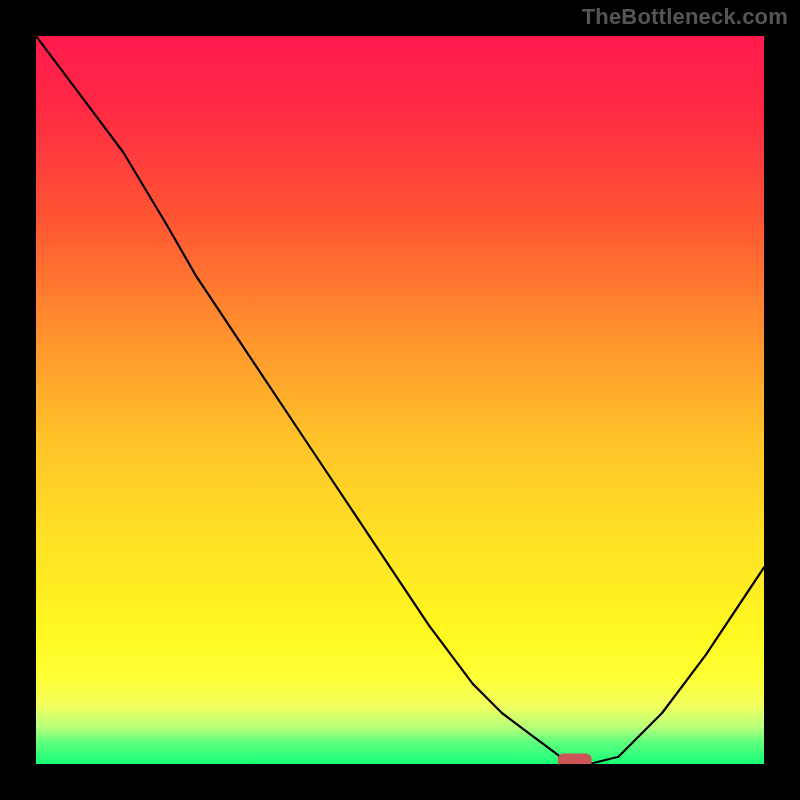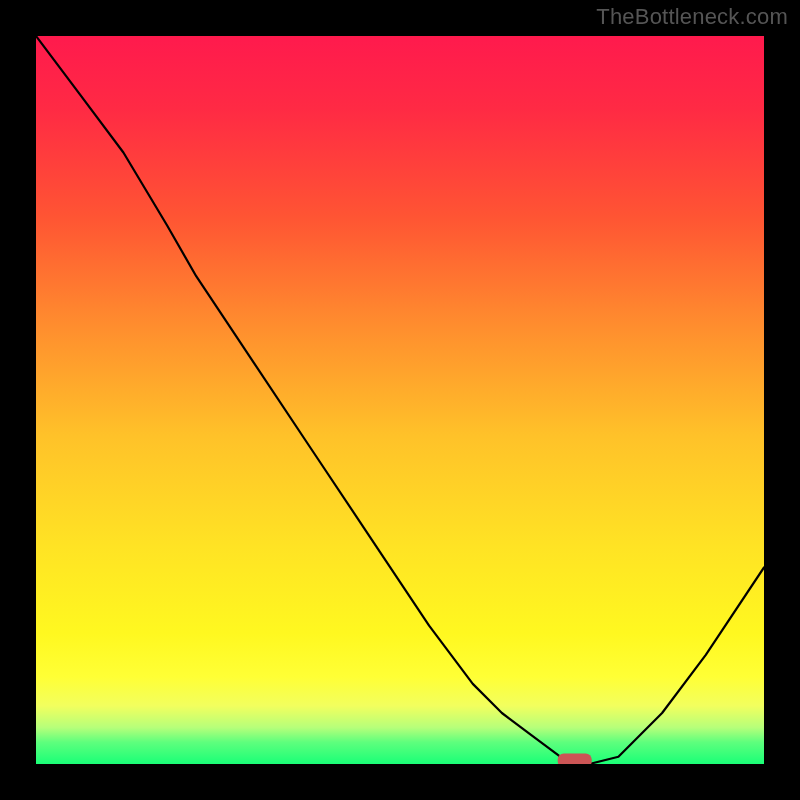--- a/index.html
+++ b/index.html
@@ -15,21 +15,21 @@
     width: 800px;
     height: 800px;
     background: #000000;
   }
   .watermark {
     position: absolute;
     top: 4px;
     right: 12px;
     color: #555555;
     font-size: 22px;
-    font-weight: 400;
+    font-weight: 700;
     letter-spacing: 0.2px;
   }
   .plot-border {
     position: absolute;
     left: 32px;
     top: 32px;
     width: 736px;
     height: 736px;
     background: #000000;
     overflow: hidden;

